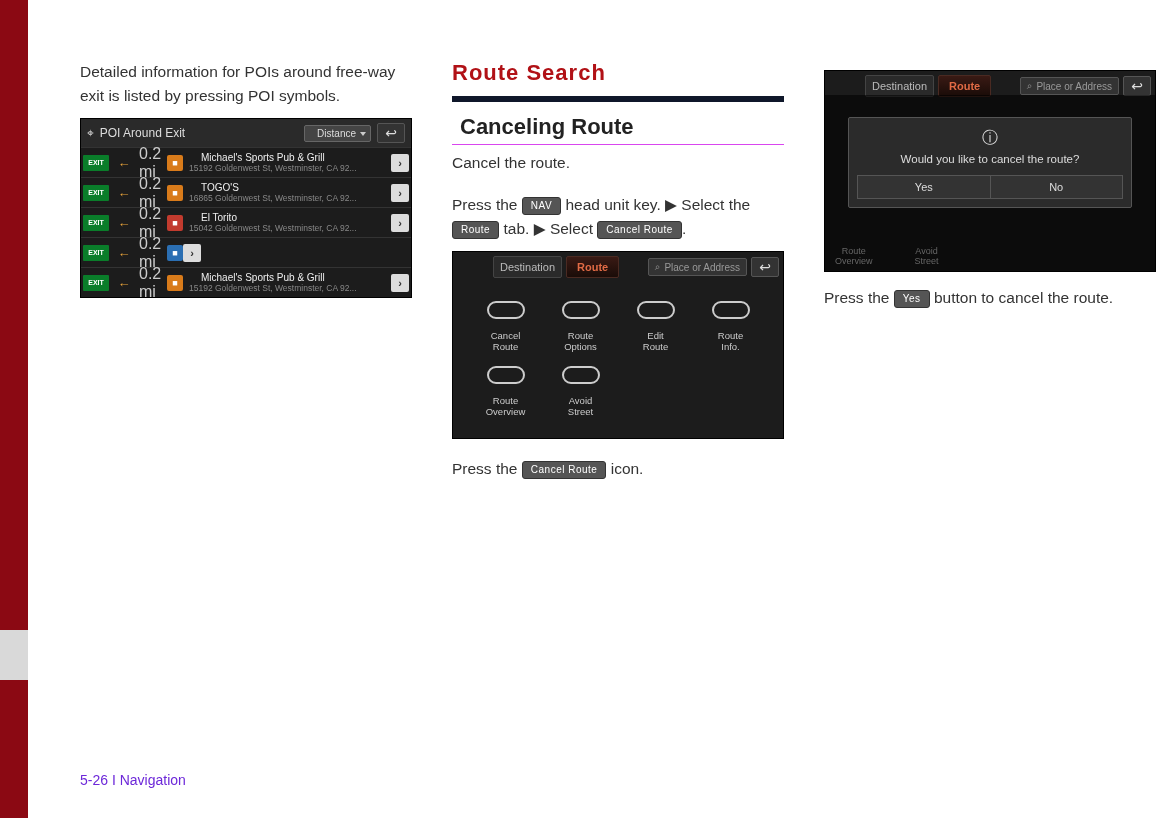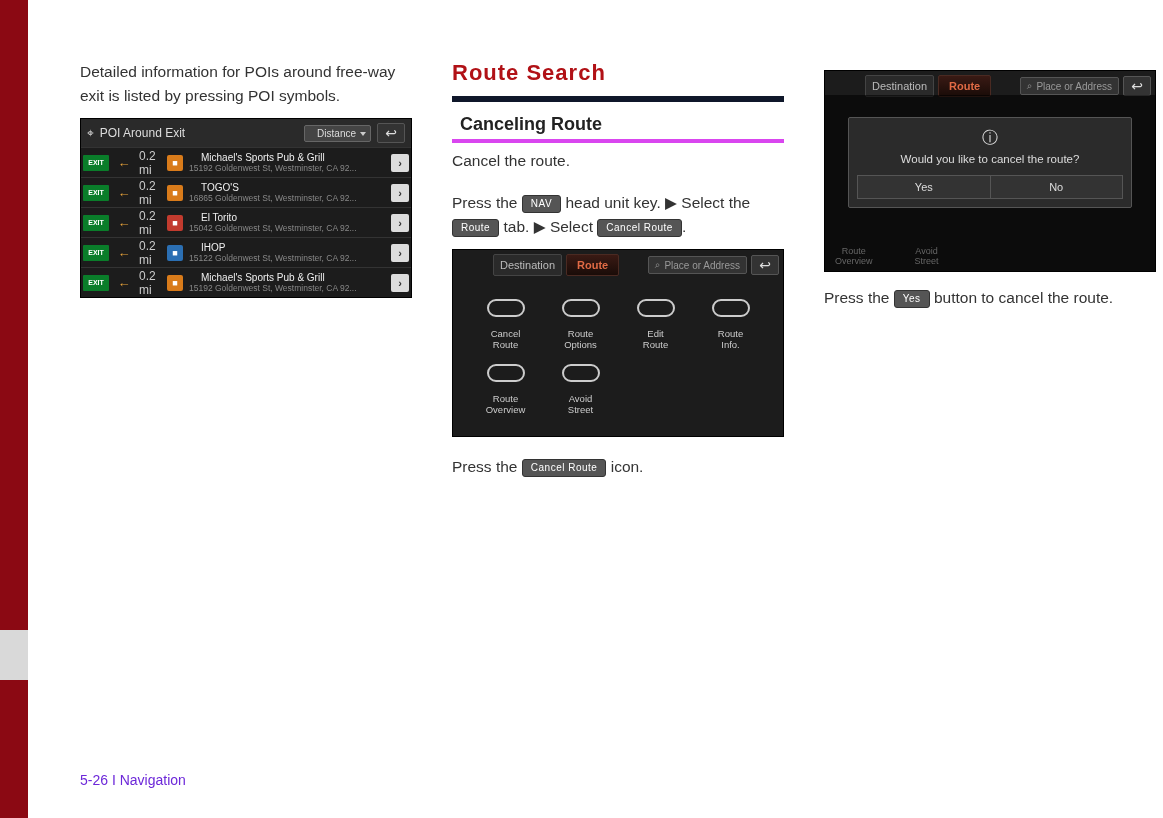--- a/index.html
+++ b/index.html
@@ -39,22 +39,22 @@
   .body-text { font-size: 15.5px; line-height: 1.55; color: #333; }
   .section-title {
     font-family: Arial, sans-serif;
     font-size: 22px; color: #b11116;
     letter-spacing: 1px;
     border-bottom: 6px solid #0f172a;
     padding-bottom: 10px; margin-bottom: 10px;
     font-stretch: expanded;
   }
   .subsection-title {
-    font-size: 18px; font-weight: bold; color: #222;
-    border-bottom: 4px solid #d946ef;
+    font-size: 22px; font-weight: bold; color: #222;
+    border-bottom: 1px solid #d946ef;
     padding: 2px 0 4px 8px; margin-bottom: 6px;
   }
   .inline-key {
     display: inline-block;
     background: #555;
     color: #fff;
     font-size: 10px;
     padding: 1px 8px 1px 8px;
     border-radius: 3px;
     vertical-align: 1px;
@@ -96,21 +96,21 @@
   .poi-row {
     display:flex; align-items:center; height:30px;
     border-top:1px solid #333; padding:0 2px;
   }
   .exit-badge {
     width:26px; height:16px; background:#0a7d2a; color:#fff;
     font-size:7px; font-weight:bold; display:flex; align-items:center; justify-content:center;
     border-radius:1px;
   }
   .arrow-cell { width:30px; text-align:center; color:#e8a33a; font-size:13px; }
-  .dist-cell { width:28px; font-size:12px; color:#ccc; }
+  .dist-cell { width:28px; font-size:16px; color:#ccc; }
   .cat-badge {
     width:16px; height:16px; border-radius:2px;
     display:flex;align-items:center;justify-content:center;font-size:9px;color:#fff;
   }
   .cat-orange{background:#d97b1a;} .cat-red{background:#c23b2e;} .cat-blue{background:#2b6fb3;}
   .poi-text { flex:1; padding-left:6px; overflow:hidden; }
   .poi-name { color:#eee; font-size:10px; white-space:nowrap; overflow:hidden; text-overflow:ellipsis;margin-left:12px; }
   .poi-addr { color:#888; font-size:8.5px; white-space:nowrap; overflow:hidden; text-overflow:ellipsis; }
   .chev {
     width:18px; height:18px; background:#ddd; color:#333;
@@ -226,24 +226,20 @@
               <div class="poi-name">El Torito</div>
               <div class="poi-addr">15042 Goldenwest St, Westminster, CA 92...</div>
             </span>
             <span class="chev">›</span>
           </div>
           <div class="poi-row">
             <span class="exit-badge">EXIT</span>
             <span class="arrow-cell">←</span>
             <span class="dist-cell">0.2 mi</span>
             <span class="cat-badge cat-blue">■</span>
-            <span class="poi-text">
-              <div class="poi-name">IHOP</div>
-              <div class="poi-addr">15122 Goldenwest St, Westminster, CA 92...</div>
-            </span>
             <span class="chev">›</span>
           </div>
           <div class="poi-row">
             <span class="exit-badge">EXIT</span>
             <span class="arrow-cell">←</span>
             <span class="dist-cell">0.2 mi</span>
             <span class="cat-badge cat-orange">■</span>
             <span class="poi-text">
               <div class="poi-name">Michael's Sports Pub &amp; Grill</div>
               <div class="poi-addr">15192 Goldenwest St, Westminster, CA 92...</div>

